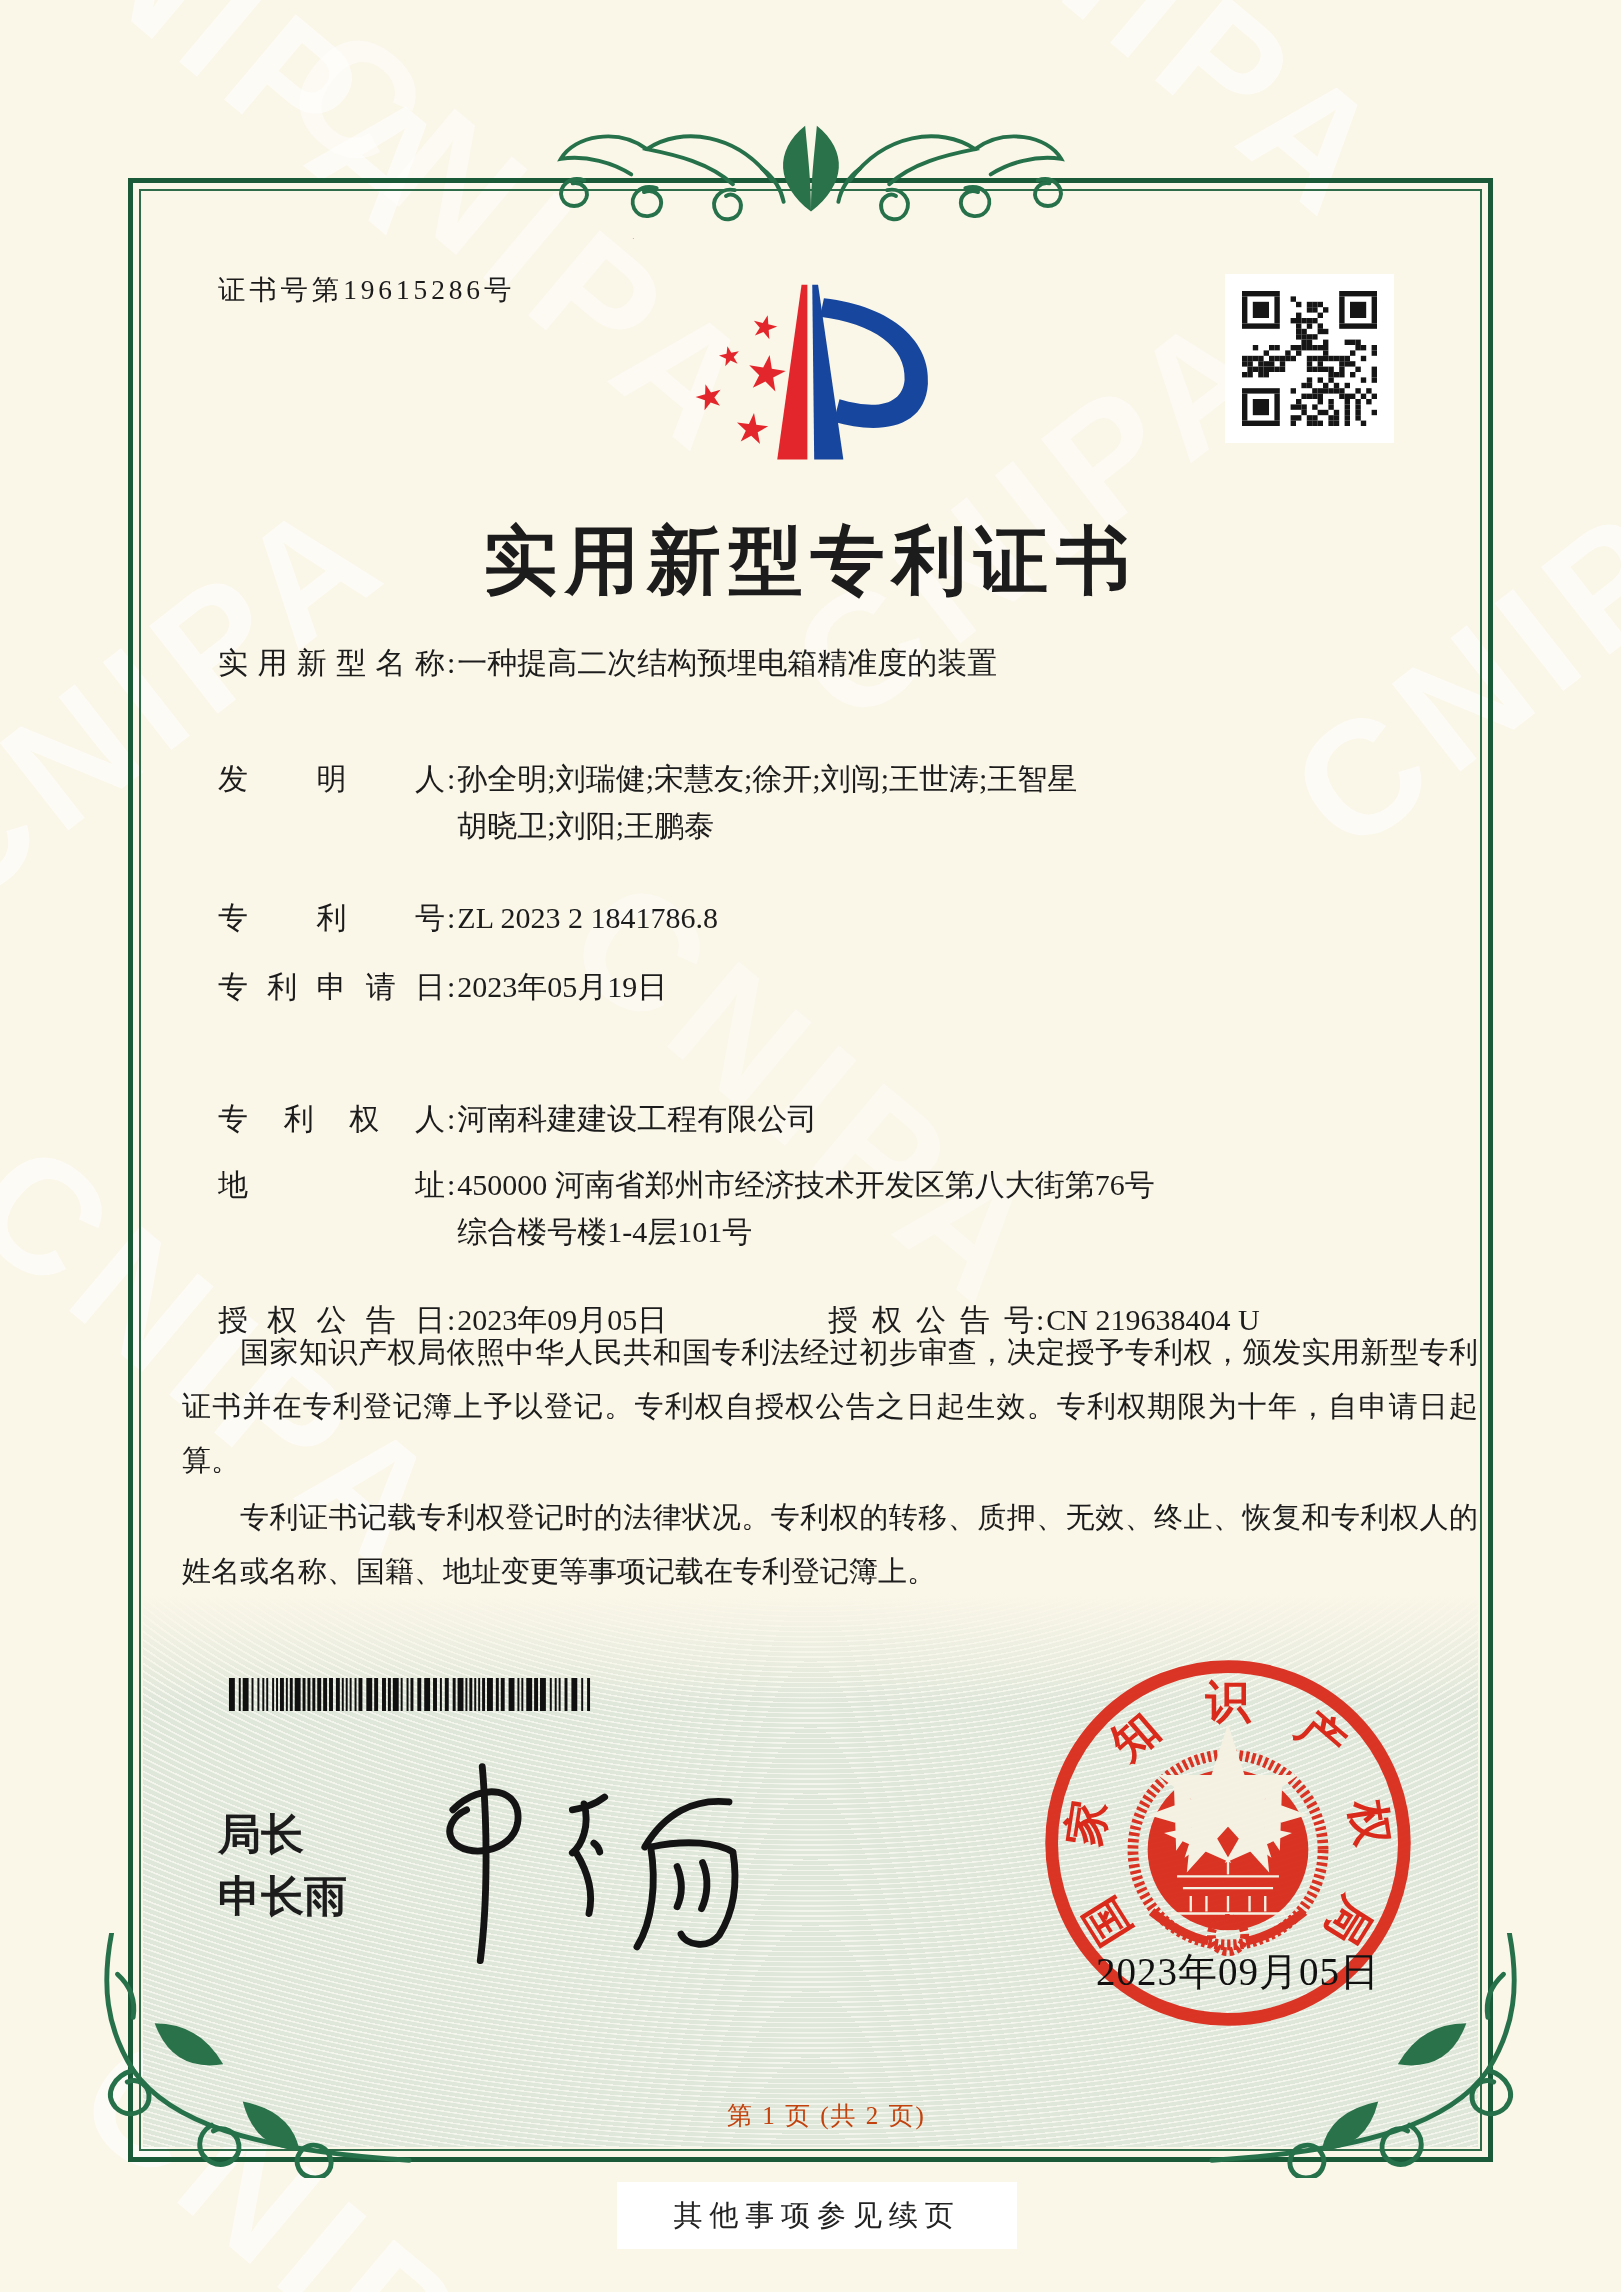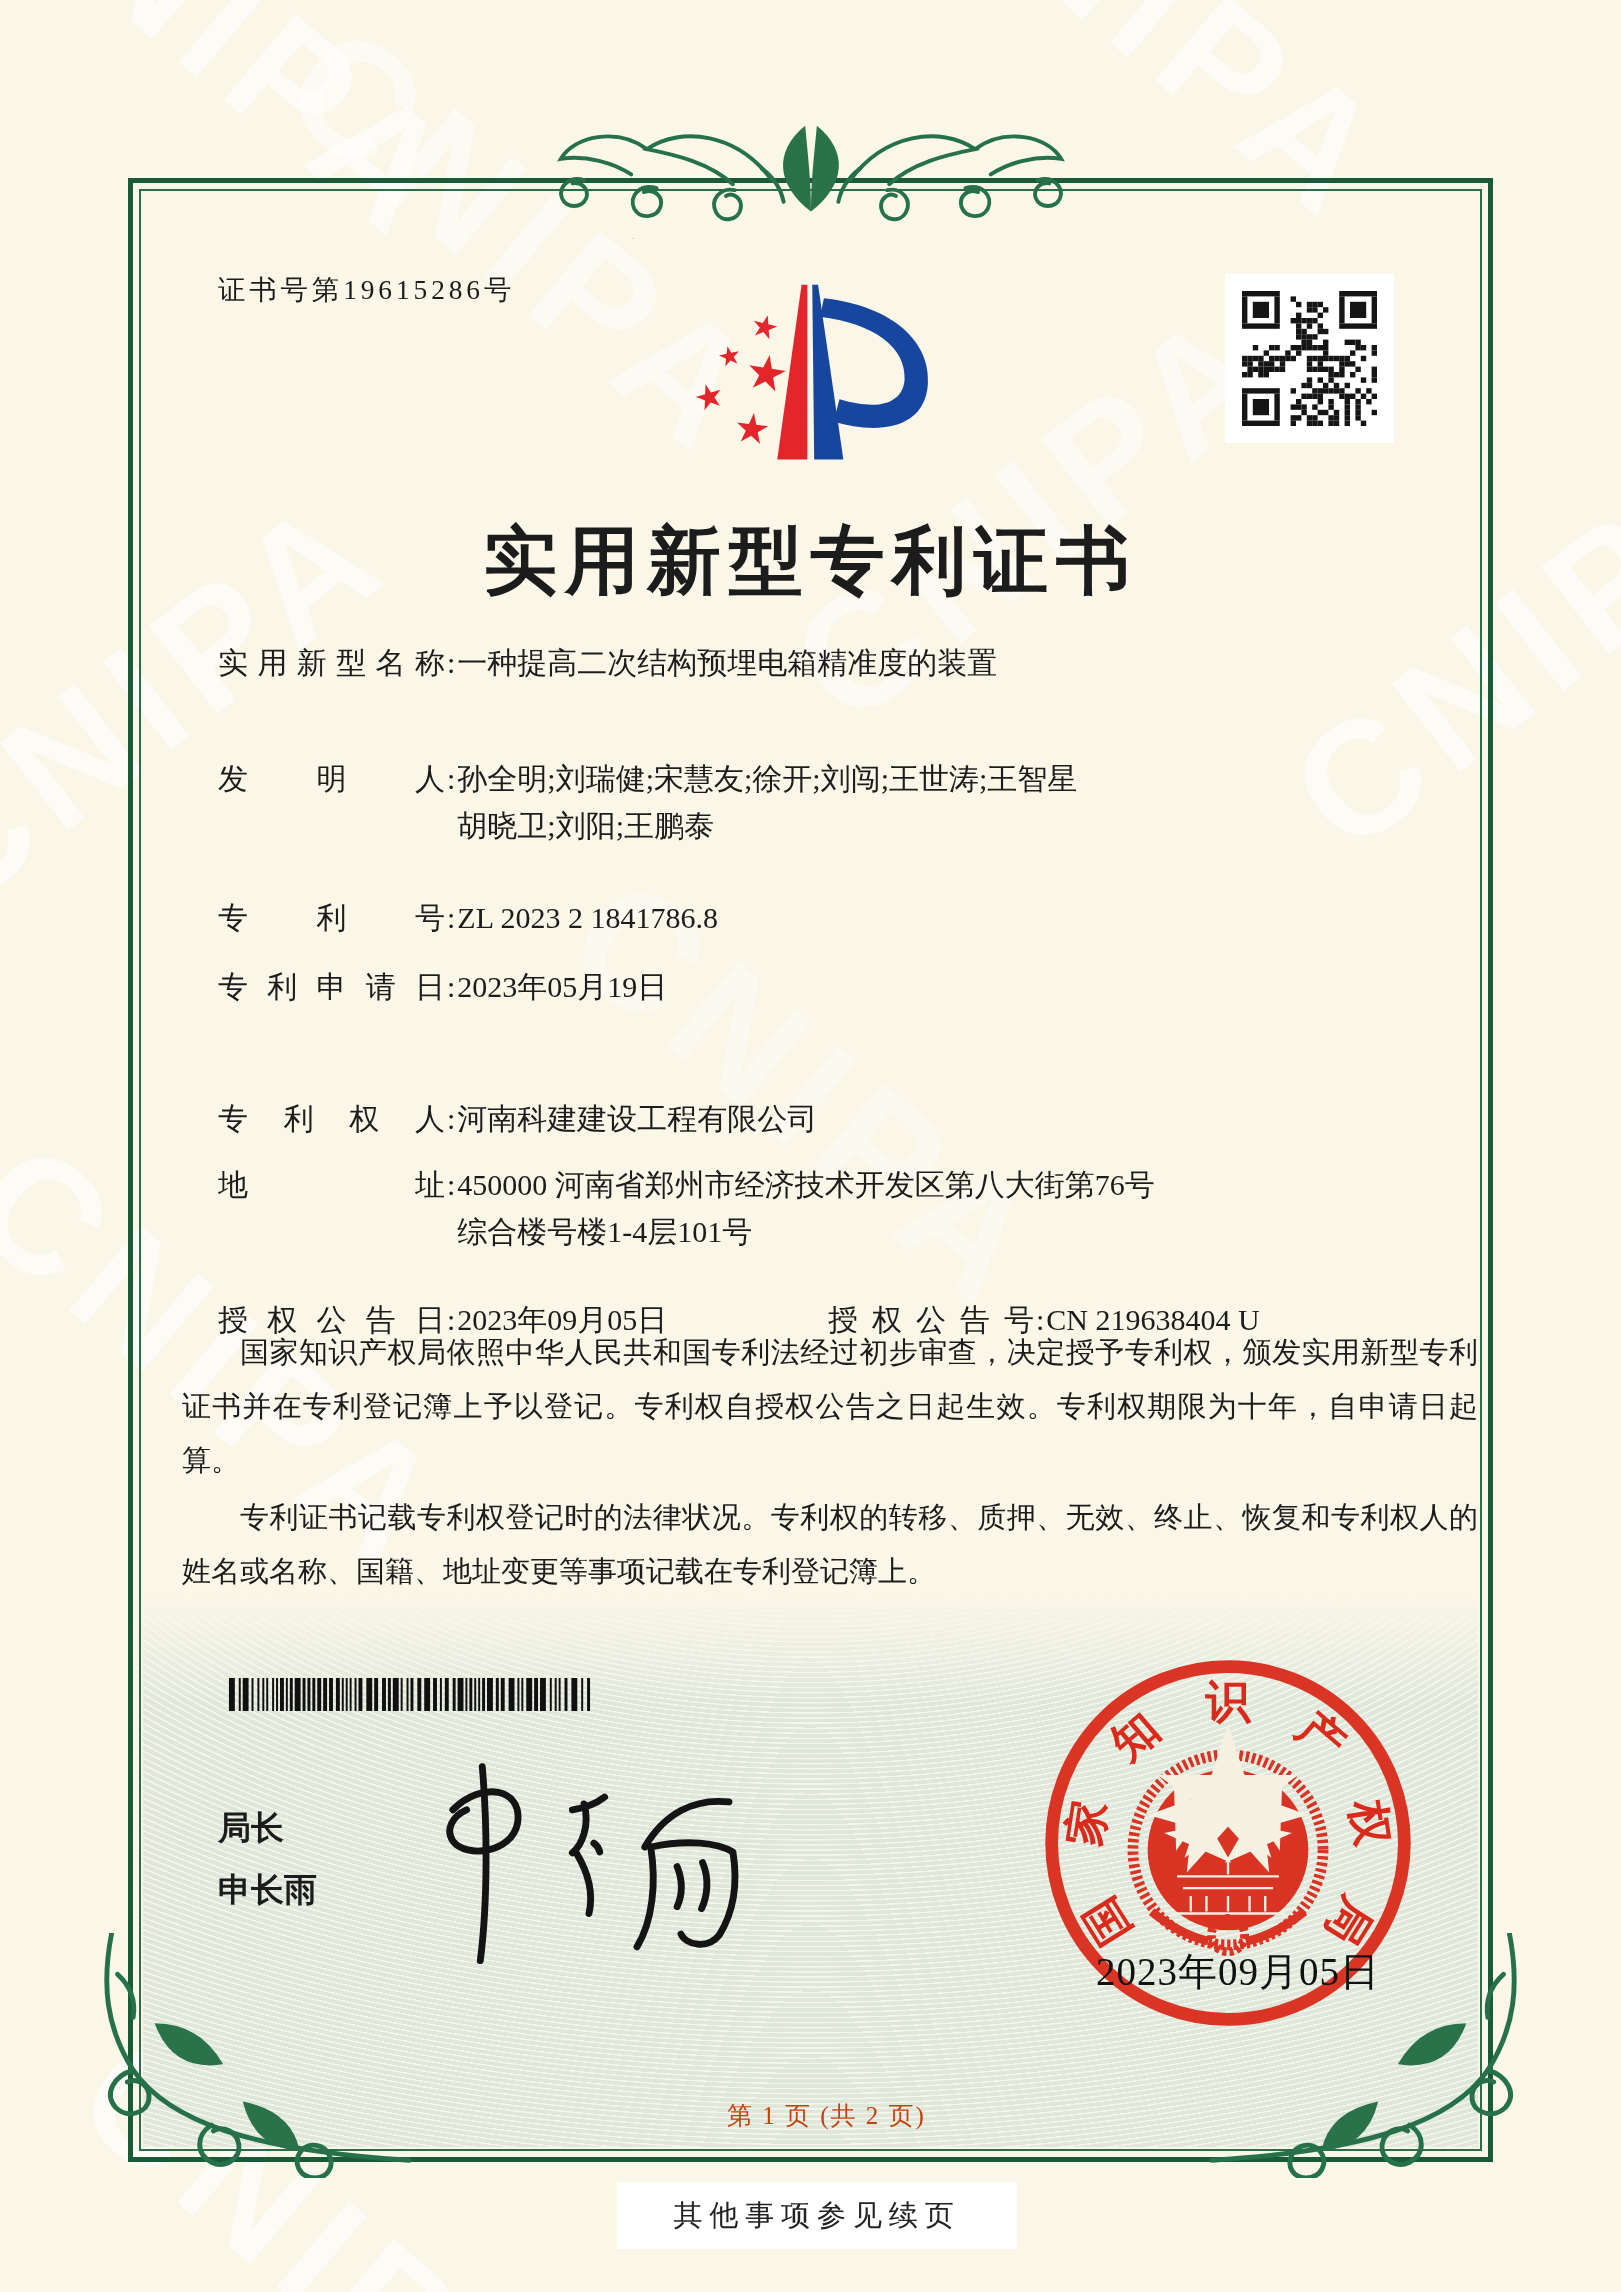--- a/index.html
+++ b/index.html
@@ -49,21 +49,21 @@
     white-space:pre-line;
   }
   
   .para{
     position:absolute;left:182px;width:1296px;font-size:29px;line-height:54px;
     text-indent:2em;text-align:justify;
   }
   
   .barcode{position:absolute;left:227px;top:1678px;width:365px;height:33px;}
   .sign-title,.sign-name{
-    position:absolute;left:218px;font-size:33px;font-weight:700;
+    position:absolute;left:218px;font-size:43px;font-weight:700;
     font-family:Liberation Serif, serif;
   }
   .sign-title{top:1806px;}
   .sign-name{top:1868px;}
   .signature{position:absolute;left:392px;top:1753px;width:392px;height:235px;}
   .seal{position:absolute;left:1034px;top:1649px;width:388px;height:388px;}
   .seal-char{
     position:absolute;font-size:45px;font-weight:700;color:#D92A1B;
     transform:translate(-50%,-50%);font-family:"Liberation Serif",serif;
   }

